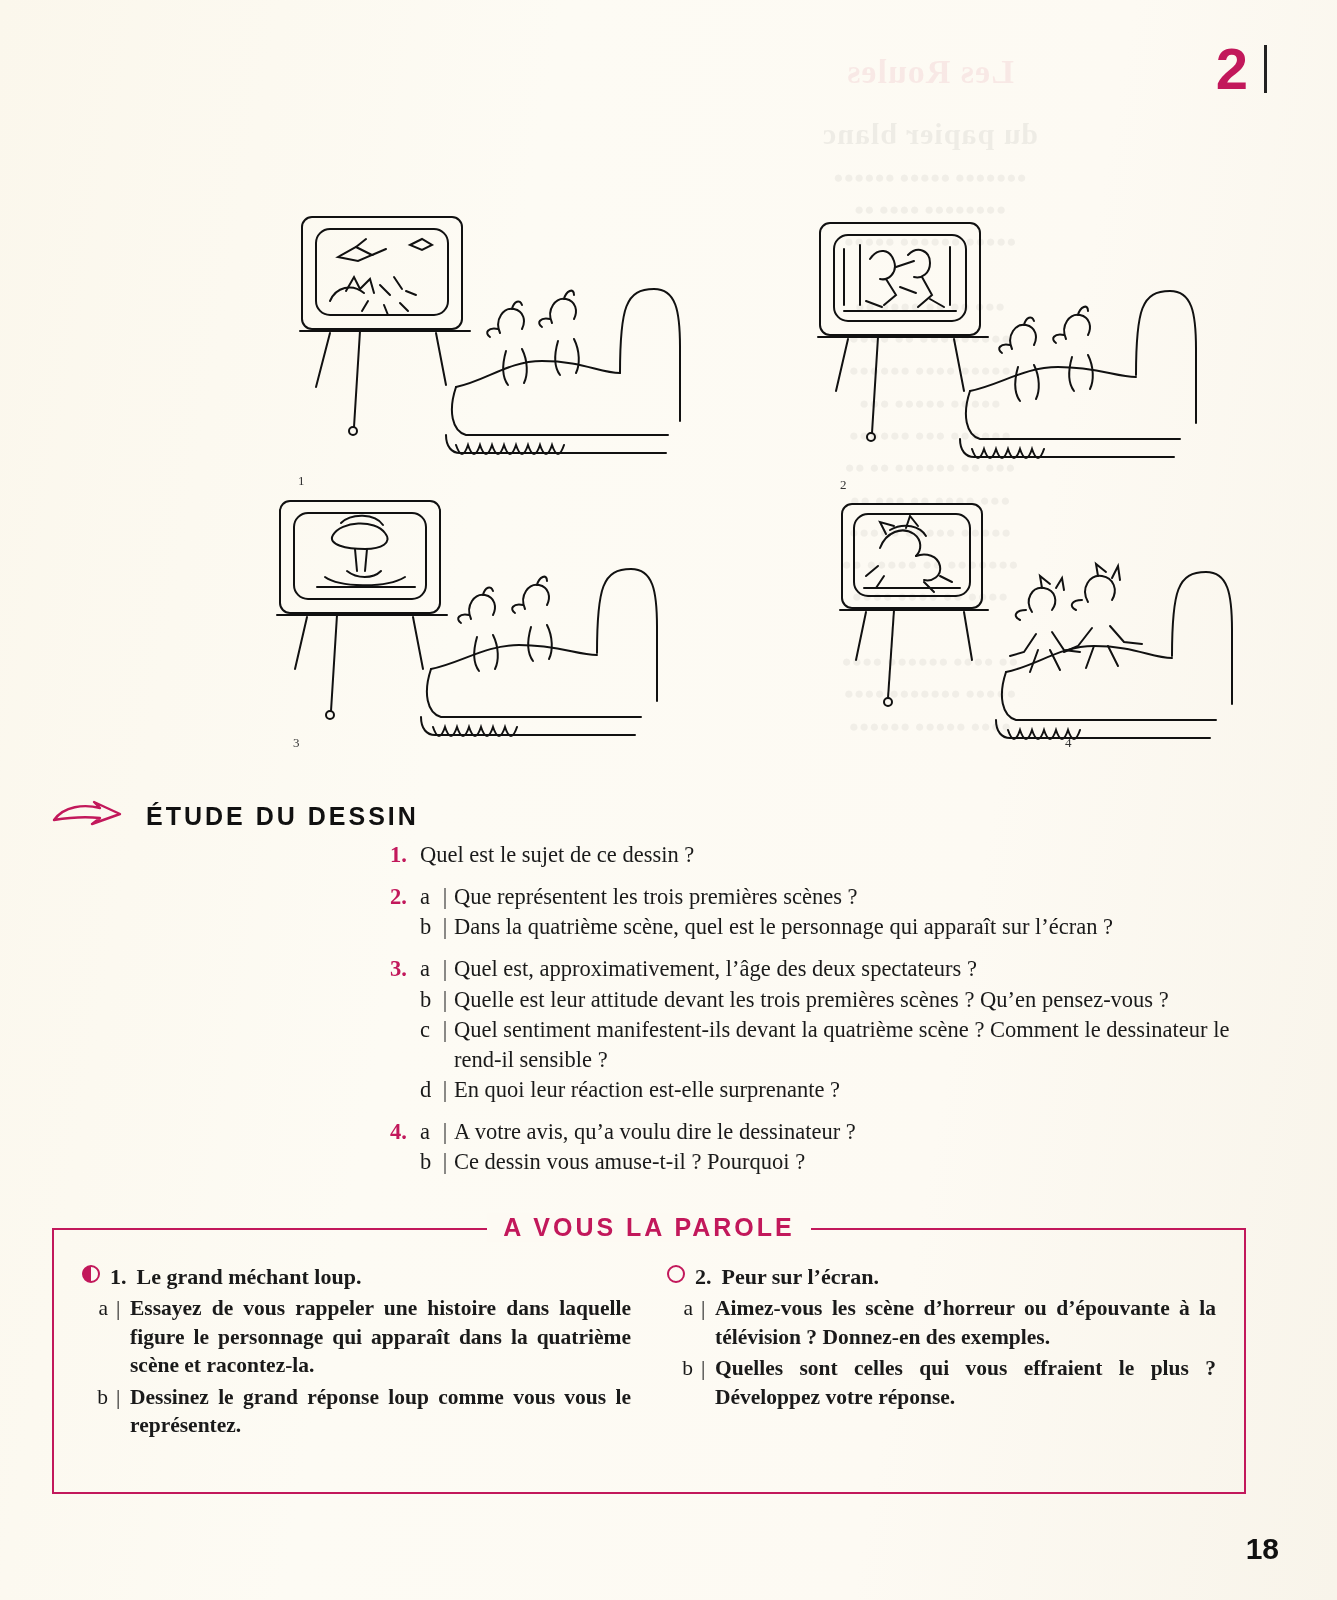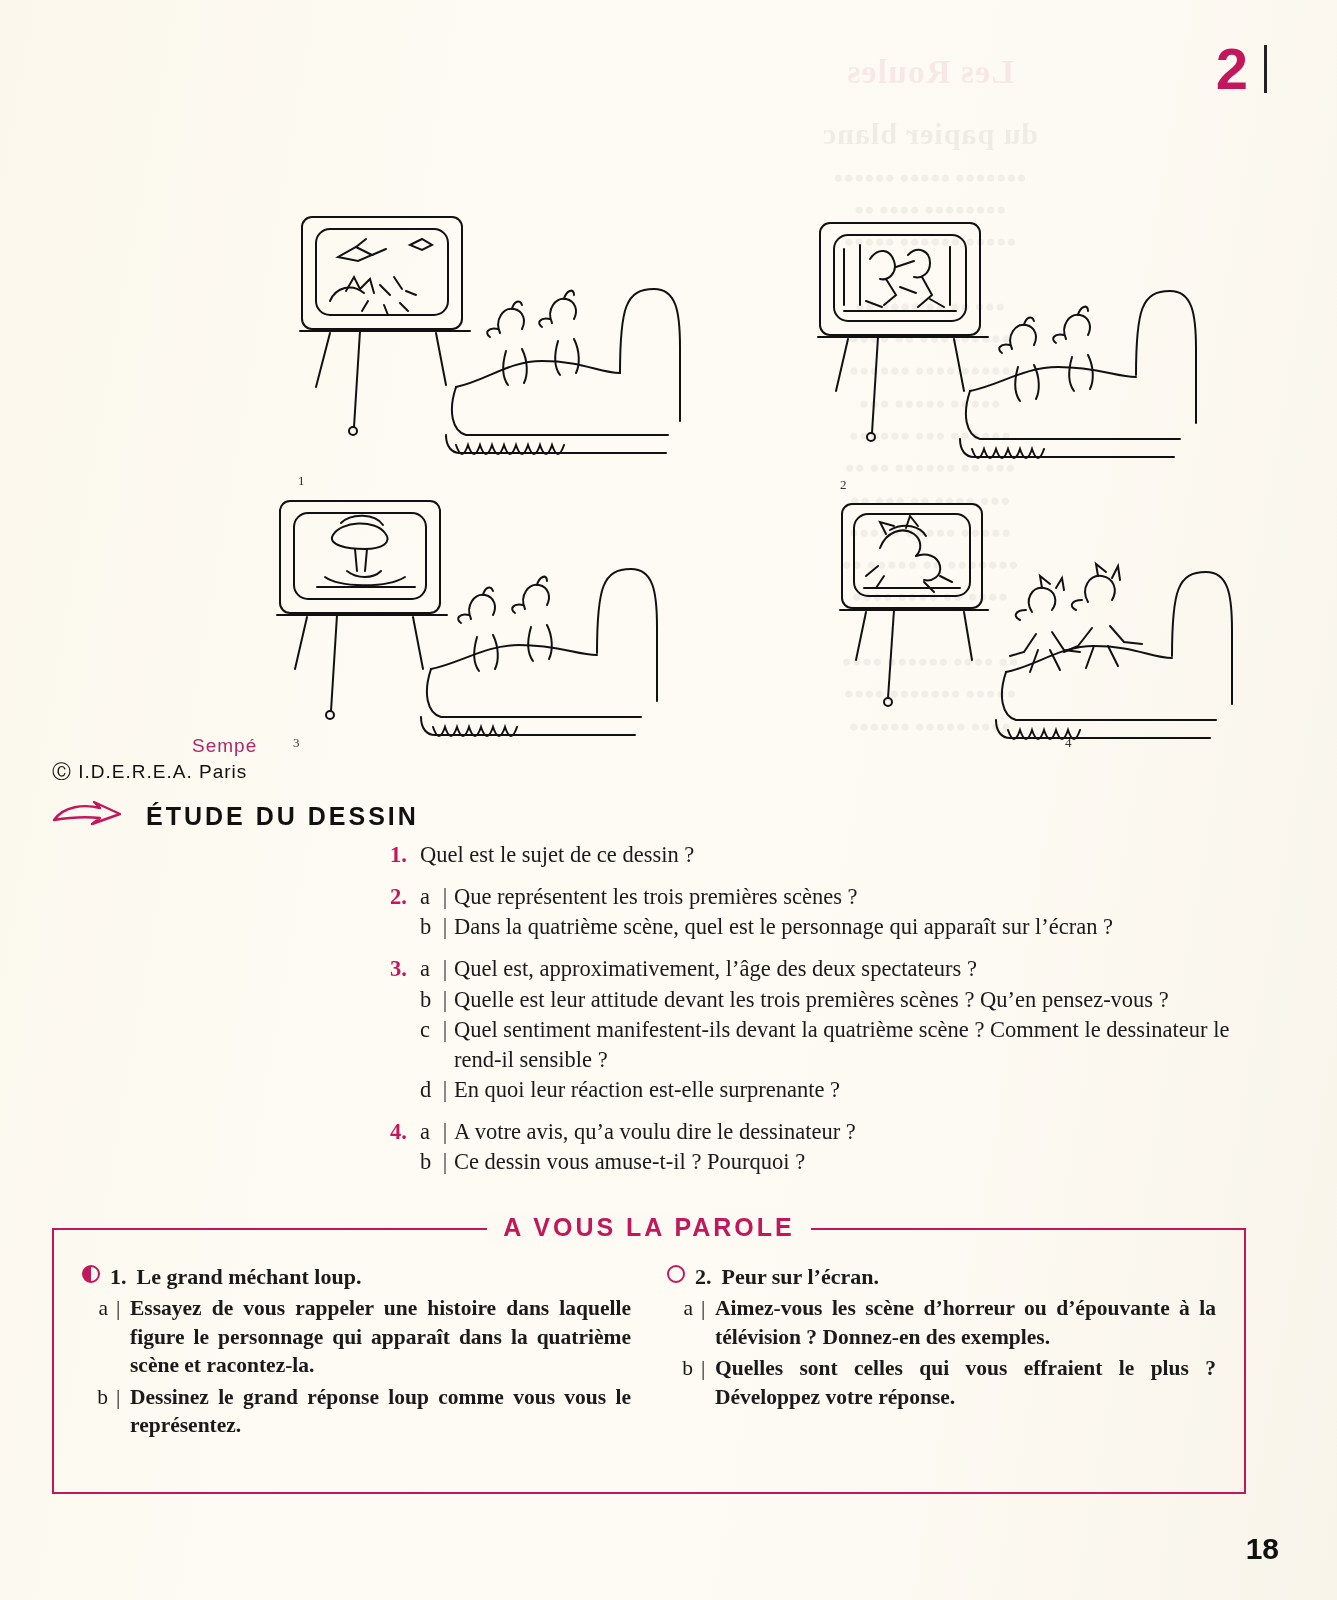--- a/index.html
+++ b/index.html
@@ -419,24 +419,20 @@
           <path d="M278 76 l-2 -12 l10 8 M292 78 l6 -12 l2 14"></path>
           <path d="M272 128 l-14 18 l-14 6"></path>
           <path d="M290 126 l14 16 l18 2"></path>
           <path d="M274 146 l-8 22 M288 146 l10 20"></path>
         </g>
       </svg>
       <div class="panel-num" style="left:245px; top:235px;">4</div>
     </div>
   </div>
 
-  <div class="credit">
-    <span class="sempe">Sempé</span>
-    <span>Ⓒ I.D.E.R.E.A.  Paris</span>
-  </div>
 
   <div class="section-head">
     <span class="arrow-icon">
       <svg width="76" height="32" viewBox="0 0 76 32">
         <path d="M4 20 C14 6 34 4 50 8 L44 2 L70 14 L42 24 L50 18 C32 16 16 18 4 20 Z" fill="none" stroke="#c2185b" stroke-width="2.4" stroke-linejoin="round"></path>
       </svg>
     </span>
     <span class="section-head-label">ÉTUDE DU DESSIN</span>
   </div>
 

